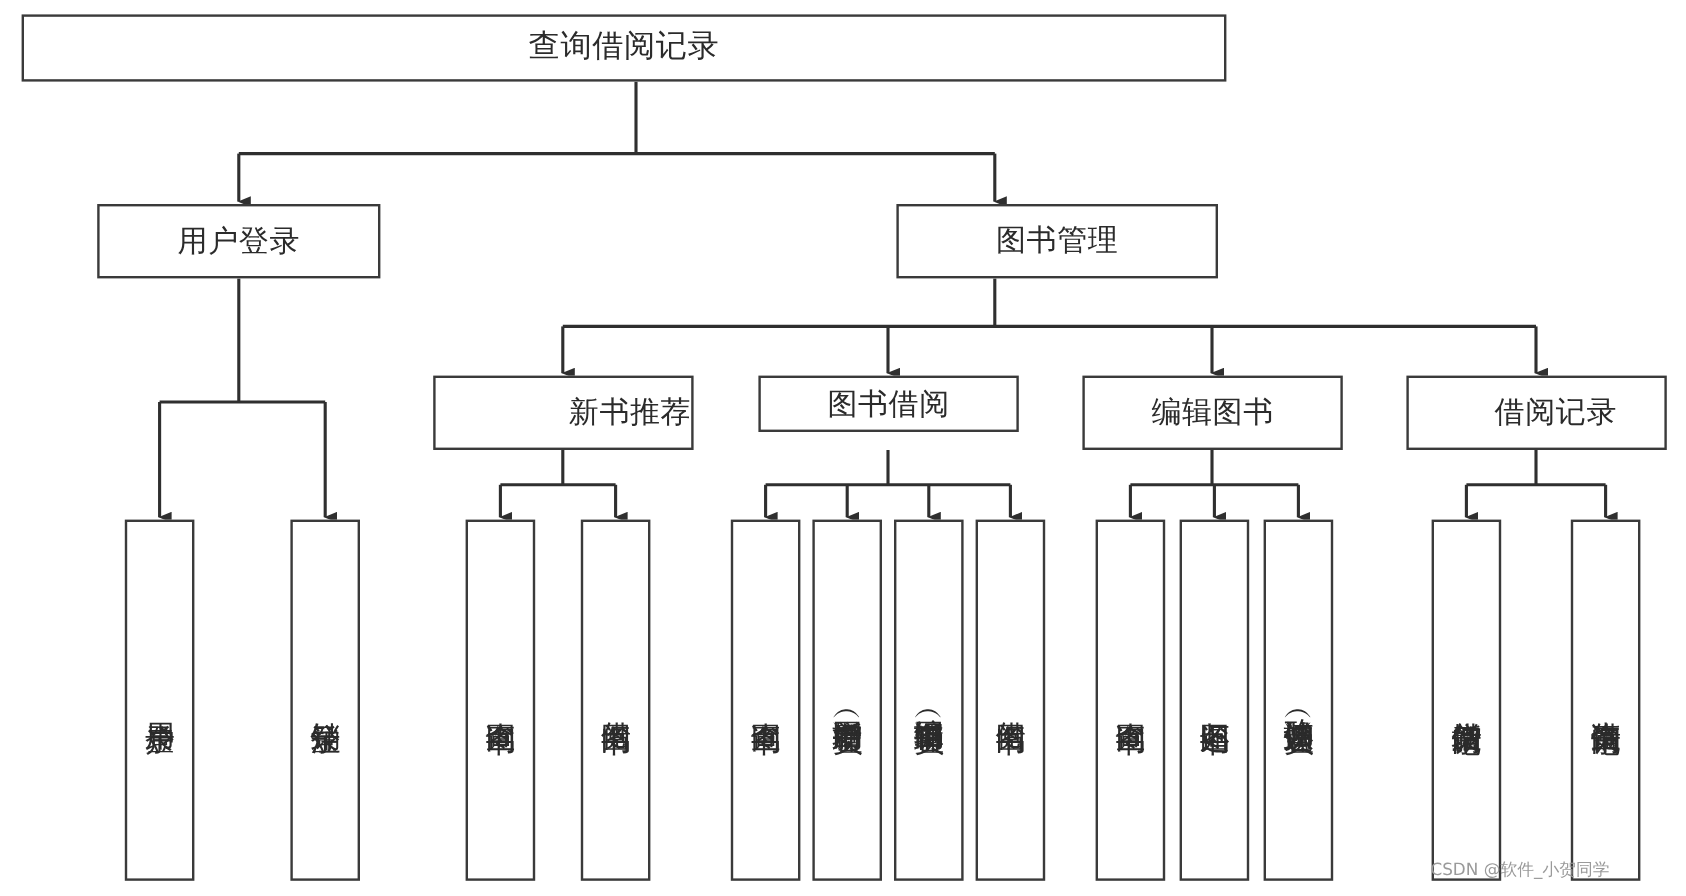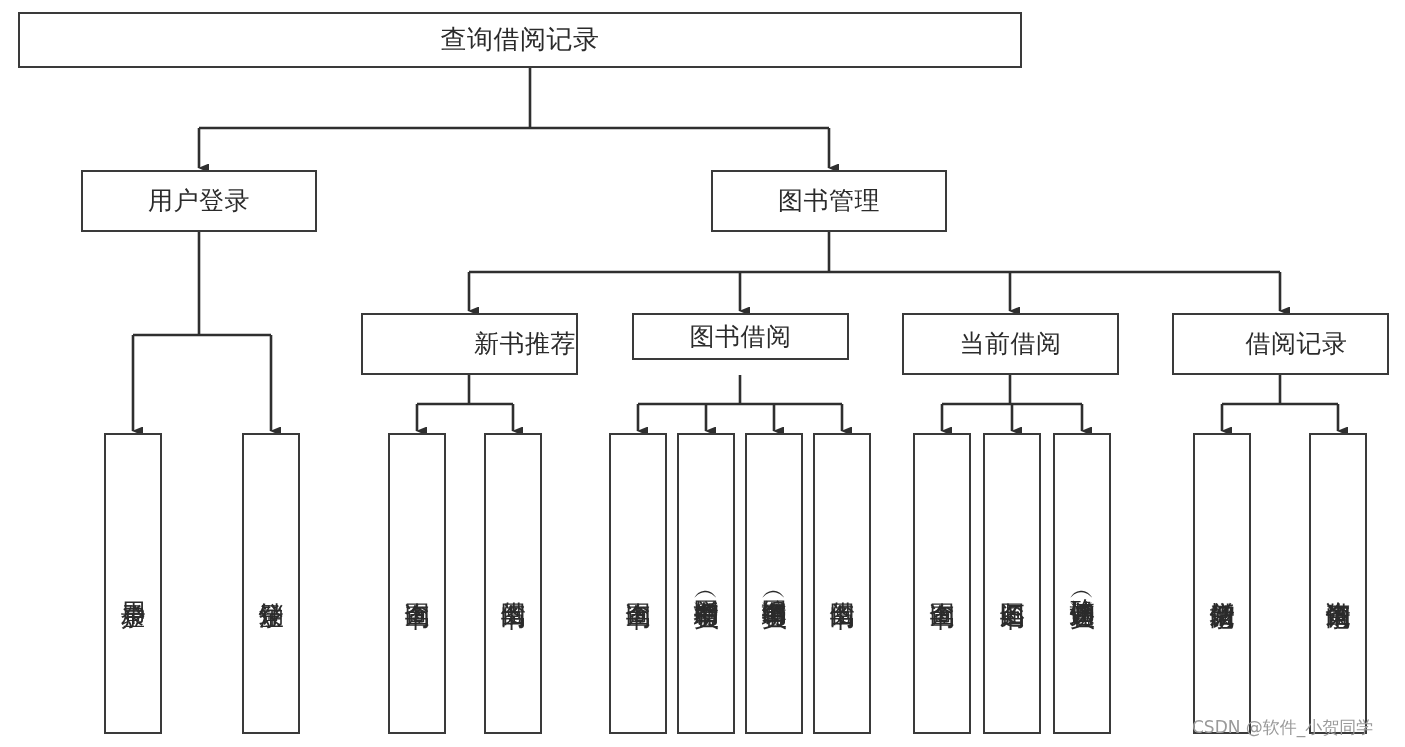--- a/index.html
+++ b/index.html
@@ -57,21 +57,21 @@
     font-size: 25px;
     line-height: 1.18;
     letter-spacing: 1px;
     max-height: 292px;
   }
   .node.root .node-label { font-size: 26px; }
   .watermark {
     position: absolute;
     left: 1192px;
     top: 716px;
-    font-size: 17px;
+    font-size: 14px;
     color: #9a9a9a;
     white-space: nowrap;
     font-family: "DejaVu Sans", "Liberation Sans", sans-serif;
   }
 </style>
 </head>
 <body>
 
 <div id="diagram-root">
 
@@ -119,33 +119,33 @@
   </svg>
 
   <div class="node root horizontal" id="node-root" style="left: 18px; top: 12px; width: 1004px; height: 56px;">
     <span class="node-label">查询借阅记录</span>
   </div>
 
   <div id="level2-container">
       <div class="node horizontal" style="left: 81px; top: 170px; width: 236px; height: 62px;">
         <span class="node-label">用户登录</span>
       </div>
-      <div class="node horizontal" style="left: 711px; top: 170px; width: 236px; height: 62px; font-family: Liberation Serif, serif;">
+      <div class="node horizontal" style="left: 747px; top: 170px; width: 268px; height: 62px; font-family: Liberation Serif, serif;">
         <span class="node-label">图书管理</span>
       </div>
     </div>
   <div id="level3-container">
       <div class="node horizontal" style="left: 361px; top: 313px; width: 217px; height: 62px; justify-content: flex-end;">
         <span class="node-label">新书推荐</span>
       </div>
       <div class="node horizontal" style="left: 632px; top: 313px; width: 217px; height: 47px;">
         <span class="node-label">图书借阅</span>
       </div>
       <div class="node horizontal" style="left: 902px; top: 313px; width: 217px; height: 62px;">
-        <span class="node-label">当前借阅</span>
+        <span class="node-label">编辑图书</span>
       </div>
       <div class="node horizontal" style="left: 1172px; top: 313px; width: 217px; height: 62px; padding-left: 32px;">
         <span class="node-label">借阅记录</span>
       </div>
     </div>
   <div id="leaves-container">
       <div class="node vertical" style="left: 104px; top: 433px; width: 58px; height: 301px;">
         <span class="node-label">用户登录</span>
       </div>
       <div class="node vertical" style="left: 242px; top: 433px; width: 58px; height: 301px;">

